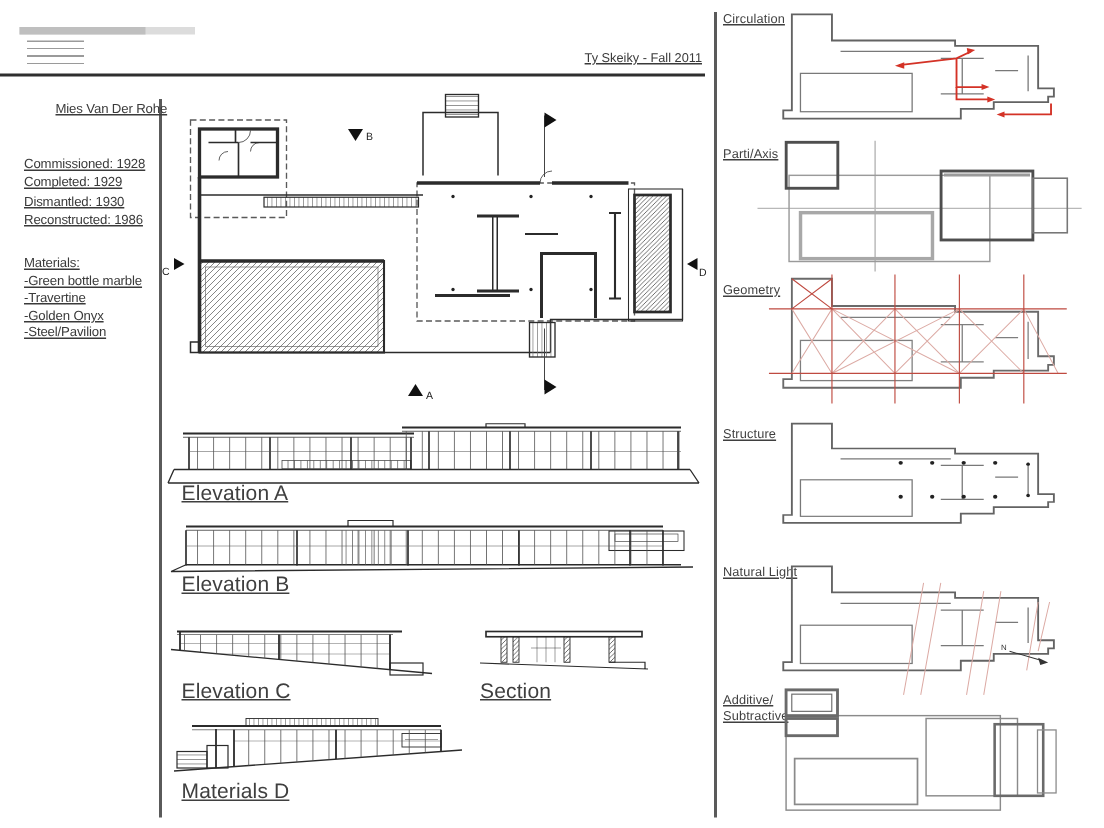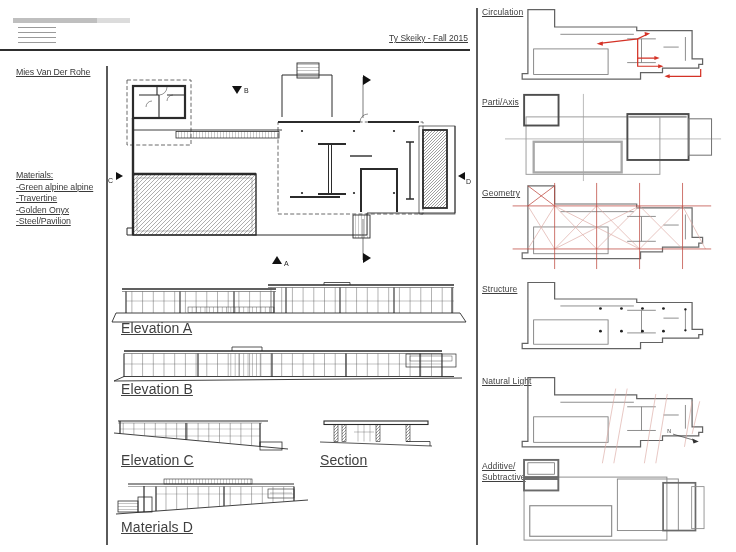--- a/index.html
+++ b/index.html
@@ -19,21 +19,21 @@
   .top-grey-bar-dark{left:13px;top:18px;width:84px;height:5px;background:#bfbfbf;}
   .logo-lines{left:18px;top:27px;width:38px;height:18px;
     background:repeating-linear-gradient(to bottom,#9a9a9a 0,#9a9a9a 1px,transparent 1px,transparent 5px);}
   .page-title{left:60px;top:22px;font-size:25px;font-weight:400;letter-spacing:0.6px;color:#2c2c2c;white-space:nowrap;}
   .credit{left:330px;top:33px;width:138px;font-size:8.5px;color:#3a3a3a;text-align:right;}
   .header-rule{left:0;top:49px;width:470px;height:2px;background:#2e2e2e;}
   .right-divider{left:476px;top:8px;width:2px;height:537px;background:#5a5a5a;}
   .side-divider{left:106px;top:66px;width:1.5px;height:479px;background:#5a5a5a;}
   
   .info{left:16px;width:92px;font-size:8.8px;line-height:12.4px;color:#3a3a3a;letter-spacing:-0.1px;}
-  .info.architect{top:66px;}
+  .info.architect{top:66px;margin-left:21px;}
   .info.dates{top:103px;}
   .info.materials{top:170px;line-height:11.6px;}
   
   .drw-label{font-size:14px;color:#3f3f3f;letter-spacing:0.1px;}
   .an-label{font-size:8.5px;color:#3f3f3f;letter-spacing:0.1px;width:58px;line-height:10.5px;}
   svg{position:absolute;overflow:visible;}
   svg text{font-family:"Liberation Sans",sans-serif;}
   .red{stroke:var(--accent_red);stroke-width:1.3;fill:none;}
   .redfill{fill:var(--accent_red);stroke:none;}
   .pink{stroke:var(--soft_red);stroke-width:0.7;fill:none;}
@@ -71,29 +71,35 @@
         <line x1="58" y1="31" x2="135" y2="31" stroke="#787878" stroke-width="0.9"></line>
         <rect x="30" y="47" width="78" height="28" fill="none" stroke="#787878" stroke-width="0.9"></rect>
         <path d="M128,36 H158 M143,36 V62 M128,62 H158 M166,45 H182 M189,34 V60" fill="none" stroke="#787878" stroke-width="0.9"></path>
       </g>
     </defs>
   </svg>
 
   <div class="abs top-grey-bar"></div>
   <div class="abs top-grey-bar-dark"></div>
   <div class="abs logo-lines"></div>
-  <div class="abs credit">Ty Skeiky - Fall 2015</div>
+  <div class="abs credit">Ty Skeiky - Fall 2011</div>
   <div class="abs header-rule"></div>
   <div class="abs right-divider"></div>
   <div class="abs side-divider"></div>
 
   <div class="abs info architect">Mies Van Der Rohe</div>
+  <div class="abs info dates">
+    <div>Commissioned: 1928</div>
+    <div>Completed: 1929</div>
+    <div>Dismantled: 1930</div>
+    <div>Reconstructed: 1986</div>
+  </div>
   <div class="abs info materials">
     <div>Materials:</div>
-    <div>-Green alpine alpine</div>
+    <div>-Green bottle marble</div>
     <div>-Travertine</div>
     <div>-Golden Onyx</div>
     <div>-Steel/Pavilion</div>
   </div>
 
   <svg style="left:106px;top:52px;width:368px;height:232px" viewBox="0 0 368 232">
 
     <rect class="dash" x="21" y="28" width="64" height="65"></rect>
     <rect class="dash" x="172" y="70" width="145" height="92"></rect>
 

